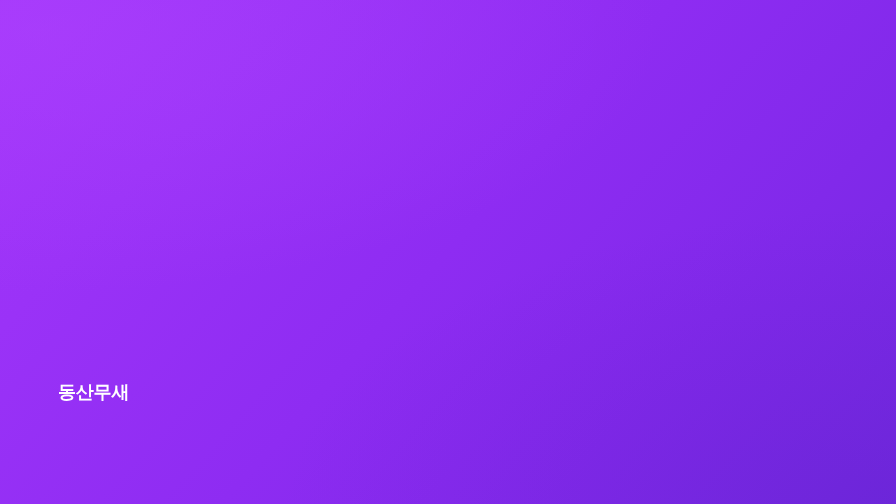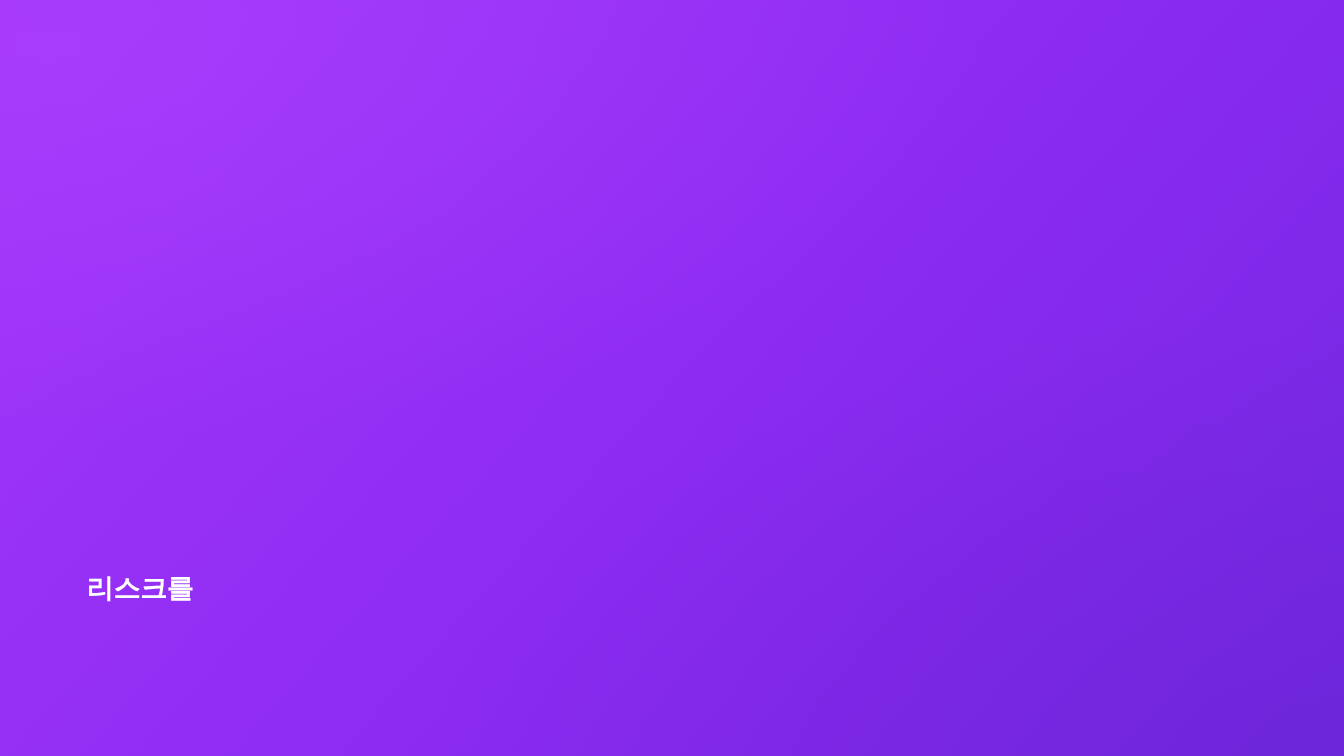--- a/index.html
+++ b/index.html
@@ -73,18 +73,18 @@
 </style>
 </head>
 <body>
 
 <div class="card">
 
   <div class="card-sheen"></div>
 
   <div class="content">
 
-    <span class="eyebrow">리스크를</span>
+    <span class="eyebrow">동산무새</span>
 
 
   </div>
 
 </div>
 
 </body></html>

